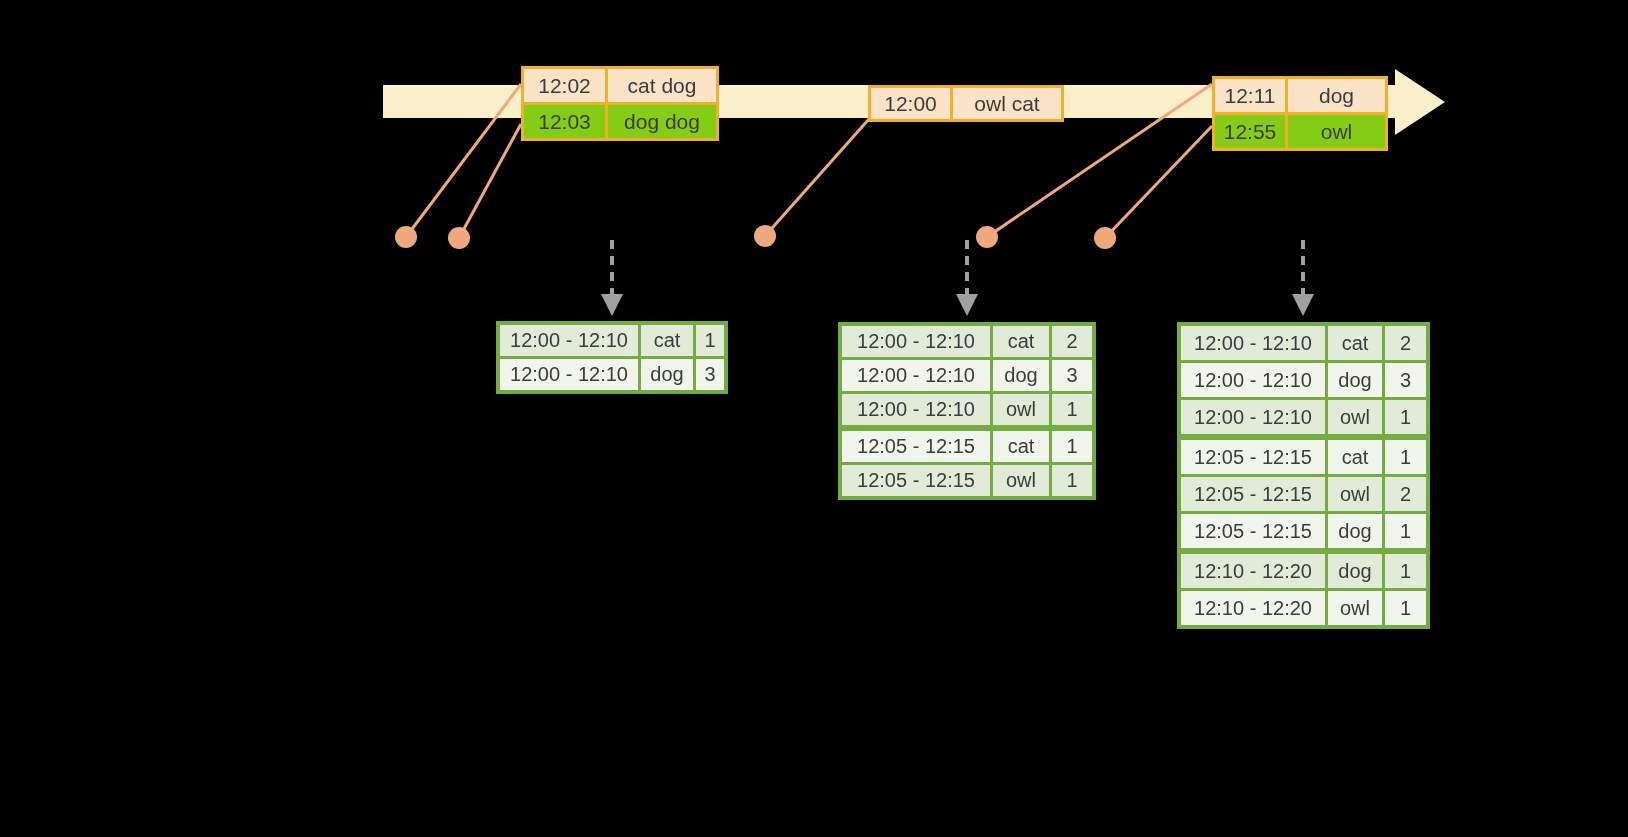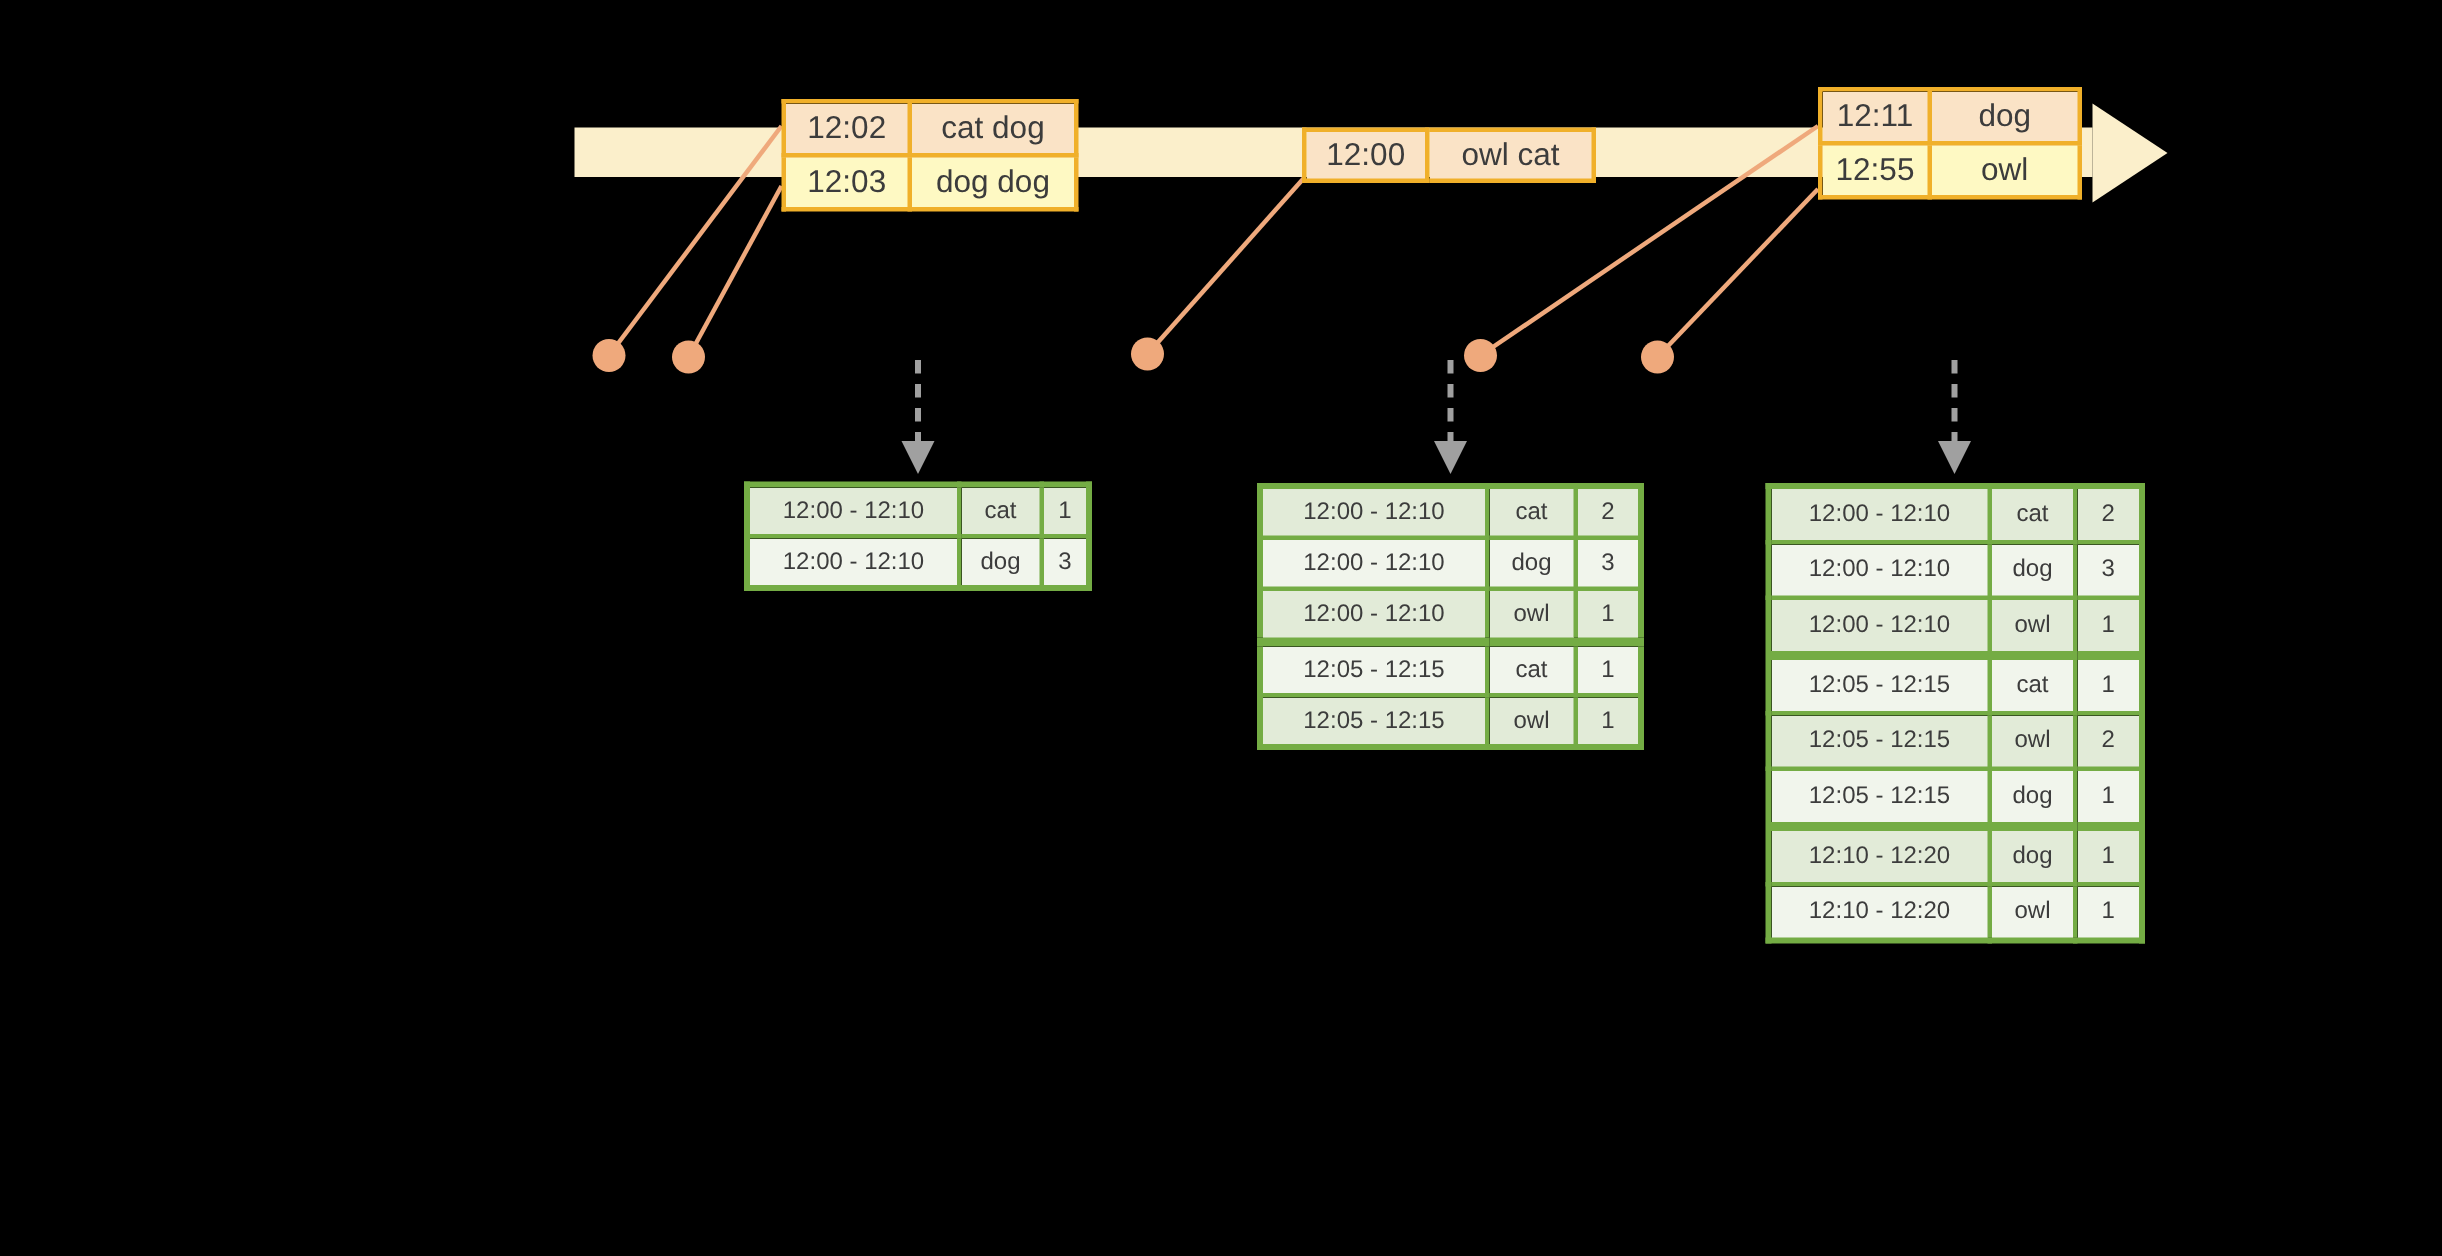--- a/index.html
+++ b/index.html
@@ -12,27 +12,27 @@
   #timeline-head{position:absolute;left:1395px;top:69px;width:0;height:0;
     border-top:33px solid transparent;border-bottom:33px solid transparent;border-left:50px solid #fbefcb;}
   
   #overlay{position:absolute;left:0;top:0;width:1628px;height:837px;}
   
   table.event-table{position:absolute;border-collapse:collapse;table-layout:fixed;
     border:3px solid #f0b02a;font-size:21px;}
   table.event-table td{border:3px solid #f0b02a;text-align:center;padding:0;
     overflow:hidden;white-space:nowrap;}
   table.event-table tr.dark td{background:#fae3c6;}
-  table.event-table tr.light td{background:#fef9c3;}
+  table.event-table tr.light td{background:#84cc16;}
   .et1{left:521px;top:66px;} .et1 td{height:33px;} .et1 .c-time{width:81px;margin-left:48px;} .et1 .c-words{width:108px;}
   .et2{left:868px;top:85px;} .et2 td{height:31px;} .et2 .c-time{width:79px;} .et2 .c-words{width:108px;}
-  .et3{left:1212px;top:58px;border-radius:21px;} .et3 td{height:33px;} .et3 .c-time{width:70px;} .et3 .c-words{width:97px;}
+  .et3{left:1212px;top:76px;border-radius:21px;} .et3 td{height:33px;} .et3 .c-time{width:70px;} .et3 .c-words{width:97px;}
   
   table.result-table{position:absolute;border-collapse:collapse;table-layout:fixed;
-    border:4px solid #74ac44;font-size:16px;}
+    border:4px solid #74ac44;font-size:20px;}
   table.result-table td{border:3px solid #74ac44;text-align:center;padding:0;
     overflow:hidden;white-space:nowrap;}
   table.result-table tr.dark td{background:#e2ebd8;}
   table.result-table tr.light td{background:#f1f5ec;}
   table.result-table tr.group-sep td{border-top:6px solid #74ac44;}
   .rt1{left:496px;top:321px;} .rt1 td{height:31px;} .rt1 .c-window{width:138px;} .rt1 .c-word{width:52px;} .rt1 .c-count{width:28px;}
   .rt2{left:838px;top:322px;} .rt2 td{height:31px;} .rt2 .c-window{width:148px;} .rt2 .c-word{width:56px;} .rt2 .c-count{width:40px;}
   .rt3{left:1177px;top:322px;} .rt3 td{height:34px;} .rt3 .c-window{width:144px;} .rt3 .c-word{width:54px;} .rt3 .c-count{width:41px;}
 </style>
 </head>

